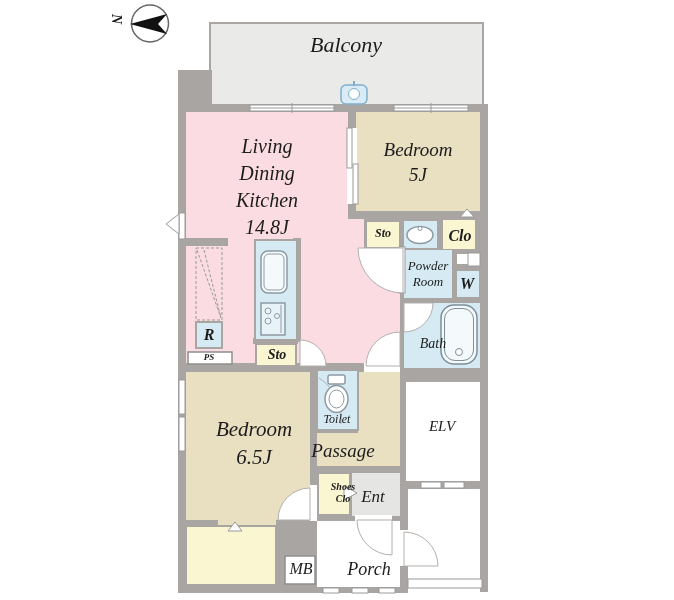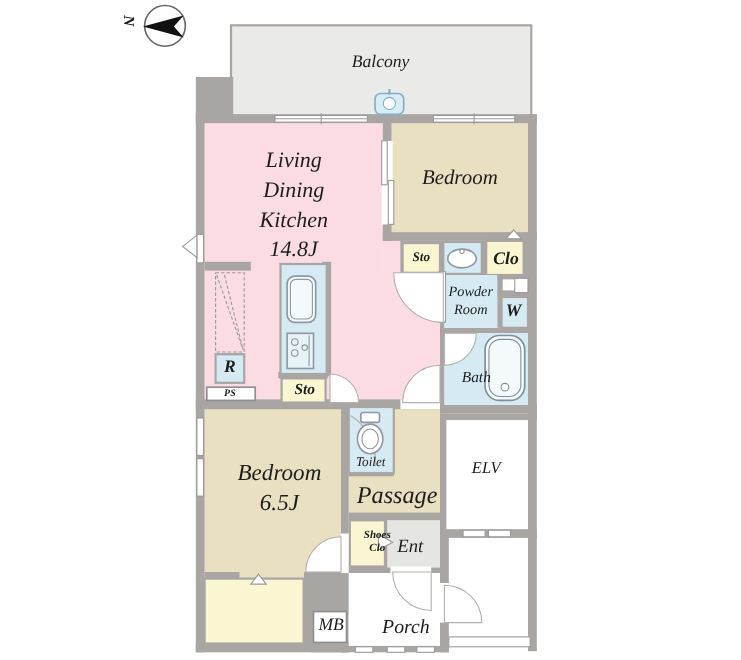--- a/index.html
+++ b/index.html
@@ -183,31 +183,32 @@
       <polygon class="mark" points="344,486 357,493 344,500"></polygon>
     </g>
     <g>
       <circle cx="150" cy="23.5" r="18.5" fill="#fff" stroke="#666" stroke-width="1.5"></circle>
       <polygon points="130,24 167,14 158,24 167,34" fill="#111"></polygon>
     </g>
   </svg>
 
   <div class="lbl b" style="left:116px;top:19px;font-size:14px;transform:translate(-50%,-50%) rotate(90deg);">N</div>
 
-  <div class="lbl" style="left:346px;top:57px;font-size:16px;">Balcony</div>
+  <div class="lbl" style="left:346px;top:45px;font-size:22px;">Balcony</div>
 
   <div class="lbl" style="left:267px;top:187px;font-size:20px;line-height:27px;">
     <div>Living</div>
     <div>Dining</div>
     <div>Kitchen</div>
     <div>14.8J</div>
   </div>
 
   <div class="lbl" style="left:418px;top:162px;font-size:19px;line-height:25px;">
     <div>Bedroom</div>
+    <div>5J</div>
   </div>
 
   <div class="lbl" style="left:254px;top:443px;font-size:21px;line-height:28px;">
     <div>Bedroom</div>
     <div>6.5J</div>
   </div>
 
   <div class="lbl b" style="left:383px;top:234px;font-size:12px;">Sto</div>
   <div class="lbl b" style="left:460px;top:236px;font-size:16px;">Clo</div>
 
@@ -215,21 +216,21 @@
     <div>Powder</div>
     <div>Room</div>
   </div>
 
   <div class="lbl b" style="left:467px;top:284px;font-size:16px;">W</div>
   <div class="lbl" style="left:421px;top:344px;font-size:14px;margin-left:12px;">Bath</div>
   <div class="lbl b" style="left:209px;top:335px;font-size:16px;">R</div>
   <div class="lbl b" style="left:209px;top:358px;font-size:9px;text-align:right;">PS</div>
   <div class="lbl b" style="left:277px;top:355px;font-size:14px;">Sto</div>
   <div class="lbl" style="left:337px;top:420px;font-size:12px;">Toilet</div>
-  <div class="lbl" style="left:361px;top:451px;font-size:22px;">Passage</div>
+  <div class="lbl" style="left:343px;top:451px;font-size:19px;">Passage</div>
   <div class="lbl" style="left:442px;top:427px;font-size:15px;">ELV</div>
 
   <div class="lbl b" style="left:343px;top:493px;font-size:10px;line-height:12px;">
     <div>Shoes</div>
     <div>Clo</div>
   </div>
 
   <div class="lbl" style="left:373px;top:497px;font-size:17px;">Ent</div>
 
 

